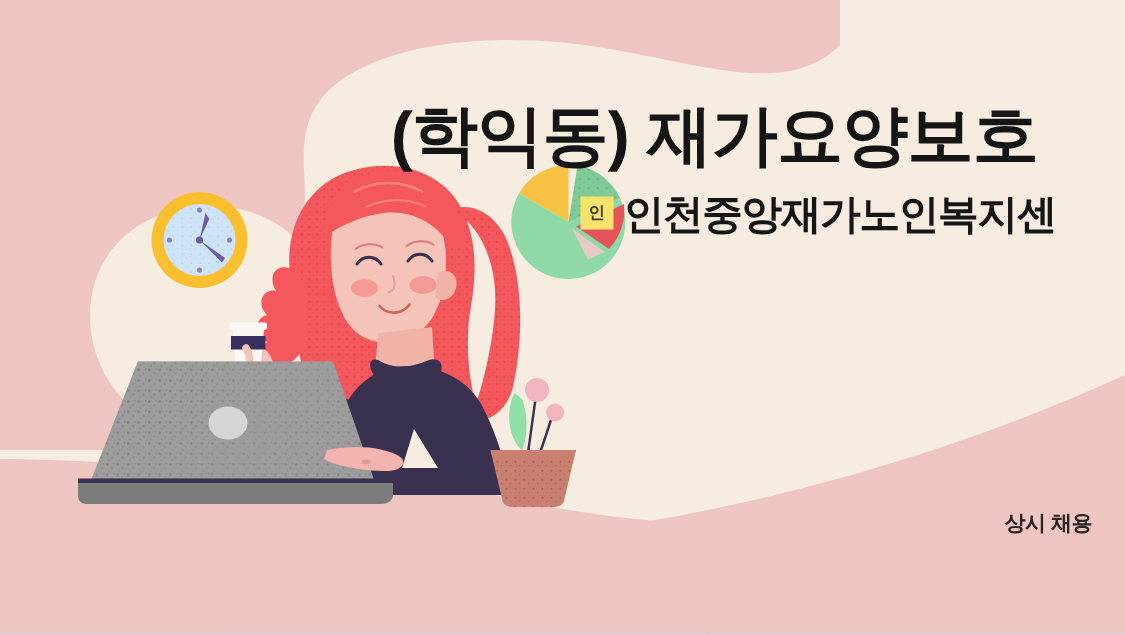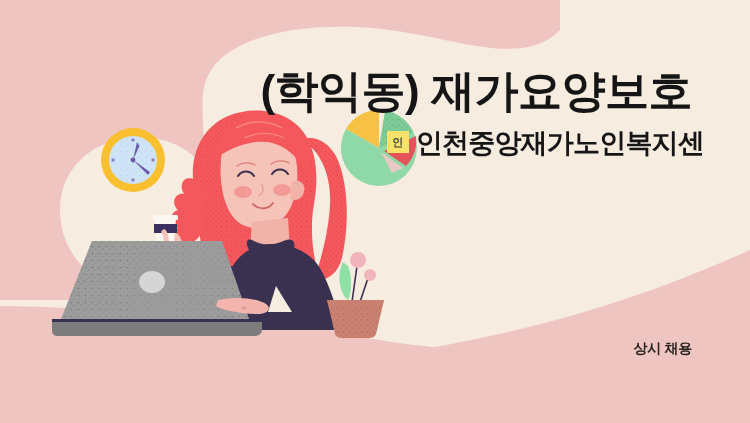--- a/index.html
+++ b/index.html
@@ -81,20 +81,21 @@
   #recruit-note {
     position: absolute;
     left: 0;
     top: 340px;
     width: 692px;
     text-align: right;
     font-size: 14px;
     font-weight: bold;
     letter-spacing: -0.3px;
     color: #2a2420;
+    padding-left: 36px;
   }
 </style>
 </head>
 <body>
 
 <div id="banner">
 
   <svg id="artwork" viewBox="0 0 750 423" xmlns="http://www.w3.org/2000/svg">
     <defs>
       <pattern id="speckle-gray" width="7" height="7" patternUnits="userSpaceOnUse">

